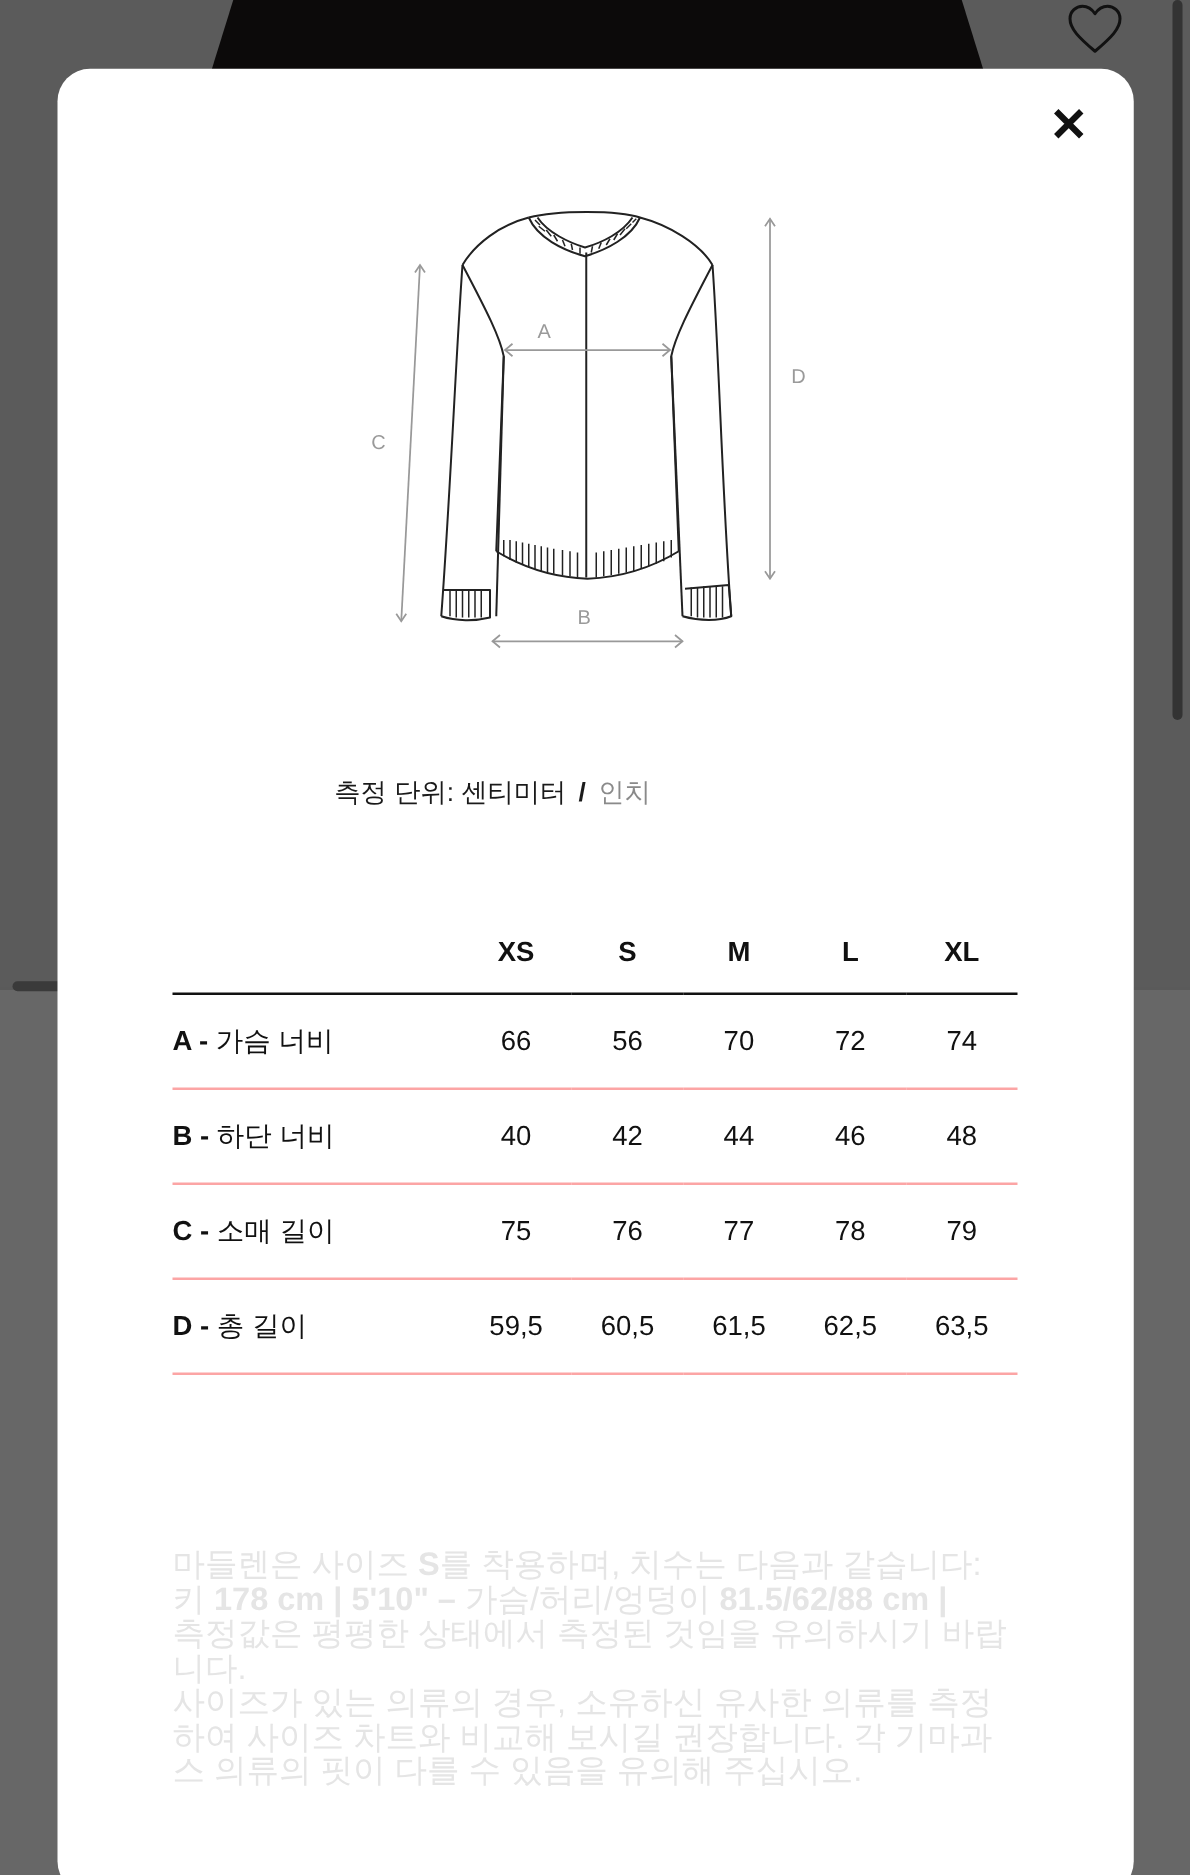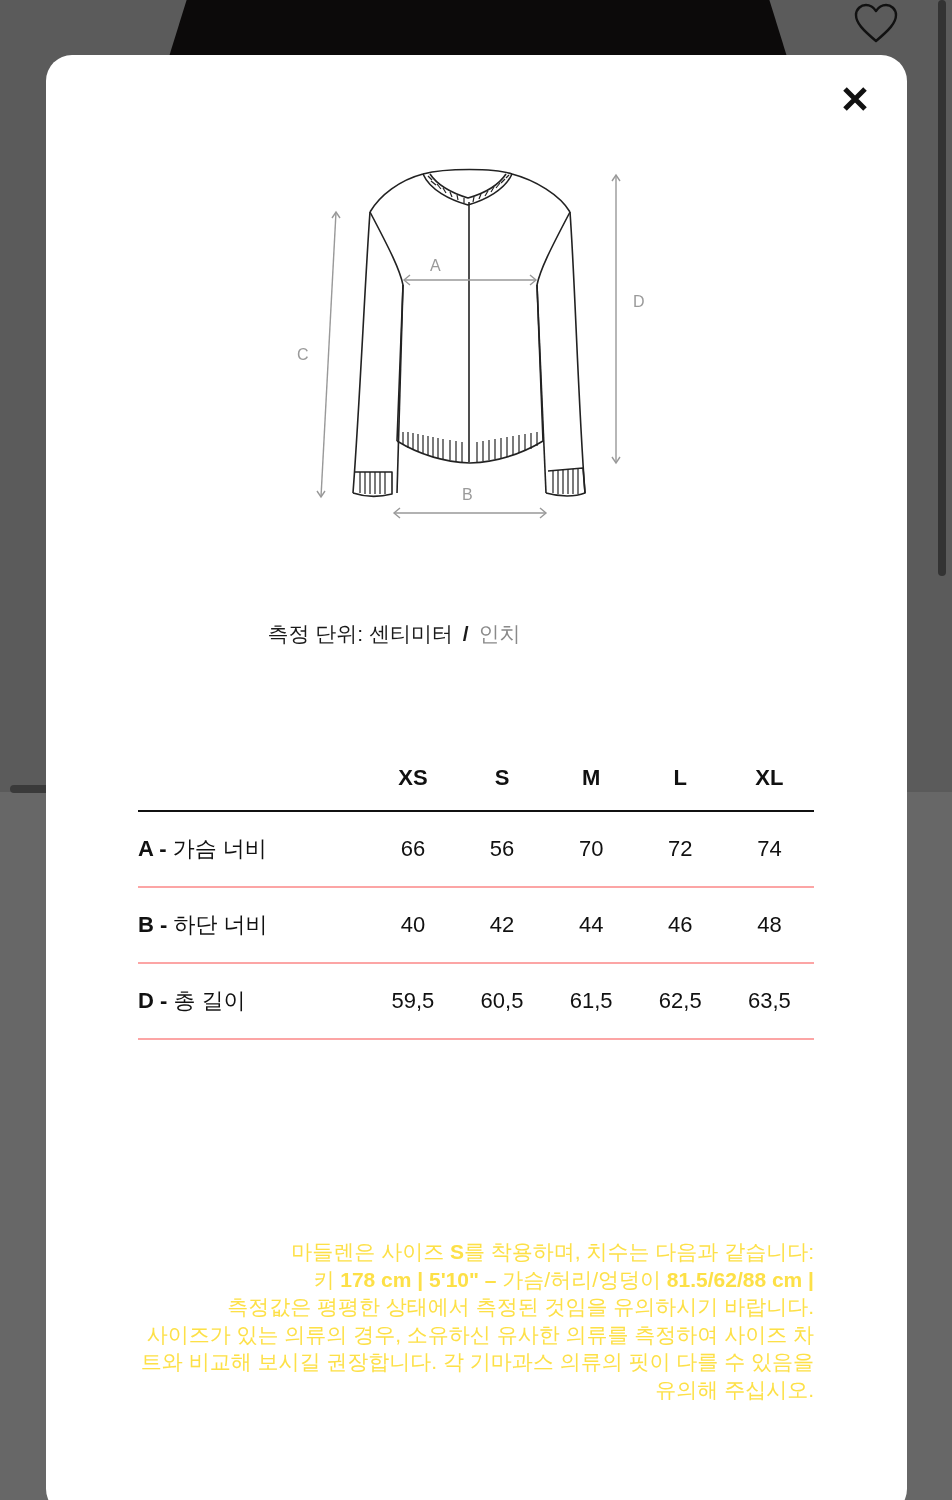--- a/index.html
+++ b/index.html
@@ -53,38 +53,38 @@
       font-family: "Liberation Sans", sans-serif;
     }
     .unit-toggle {
       position: absolute; left: 0; width: 788px; top: 620px; text-align: center;
       font-size: 21px; color: #1a1a1a;
     }
     .unit-toggle .sep { font-weight: bold; margin: 0 4px; }
     .unit-toggle .active { color: #1a1a1a; cursor: pointer; }
     .unit-toggle .inactive { color: #8a8a8a; cursor: pointer; }
     .size-table {
-      position: absolute; left: 138px; top: 742px; width: 676px;
+      position: absolute; left: 138px; top: 726px; width: 676px;
       border-collapse: collapse;
     }
     .size-table th {
       height: 69px; font-size: 22px; font-weight: bold; text-align: center;
       border-bottom: 2px solid #111; vertical-align: middle; padding-top: 4px;
     }
     .size-table td {
       height: 76px; font-size: 22px; text-align: center; vertical-align: middle;
       border-bottom: 2px solid #fca5a5;
     }
     .size-table td.rowlabel { text-align: left; font-size: 22px; }
     .size-table td.rowlabel b { font-weight: bold; }
     .size-table col.c0 { width: 230px; }
     .size-table col.c { width: 89px; }
     .footnote {
       position: absolute; left: 138px; top: 1238px; width: 676px;
-      text-align: right; font-size: 21px; line-height: 27.5px; color: #fde047;
+      text-align: left; font-size: 26px; line-height: 27.5px; color: #e5e5e5;
     }
     .footnote b { font-weight: bold; }
   </style>
 </head>
 <body>
 
 <div class="bg-top"></div>
 <div class="bg-bottom"></div>
 <div class="bg-product"></div>
 <div class="bg-wishlist">
@@ -251,20 +251,28 @@
     </tr>
     <tr>
       <td class="rowlabel"><b>B -</b> <span>하단 너비</span></td>
       <td>40</td>
       <td>42</td>
       <td>44</td>
       <td>46</td>
       <td>48</td>
     </tr>
     <tr>
+      <td class="rowlabel"><b>C -</b> <span>소매 길이</span></td>
+      <td>75</td>
+      <td>76</td>
+      <td>77</td>
+      <td>78</td>
+      <td>79</td>
+    </tr>
+    <tr>
       <td class="rowlabel"><b>D -</b> <span>총 길이</span></td>
       <td>59,5</td>
       <td>60,5</td>
       <td>61,5</td>
       <td>62,5</td>
       <td>63,5</td>
     </tr>
   </tbody>
 </table>
 

